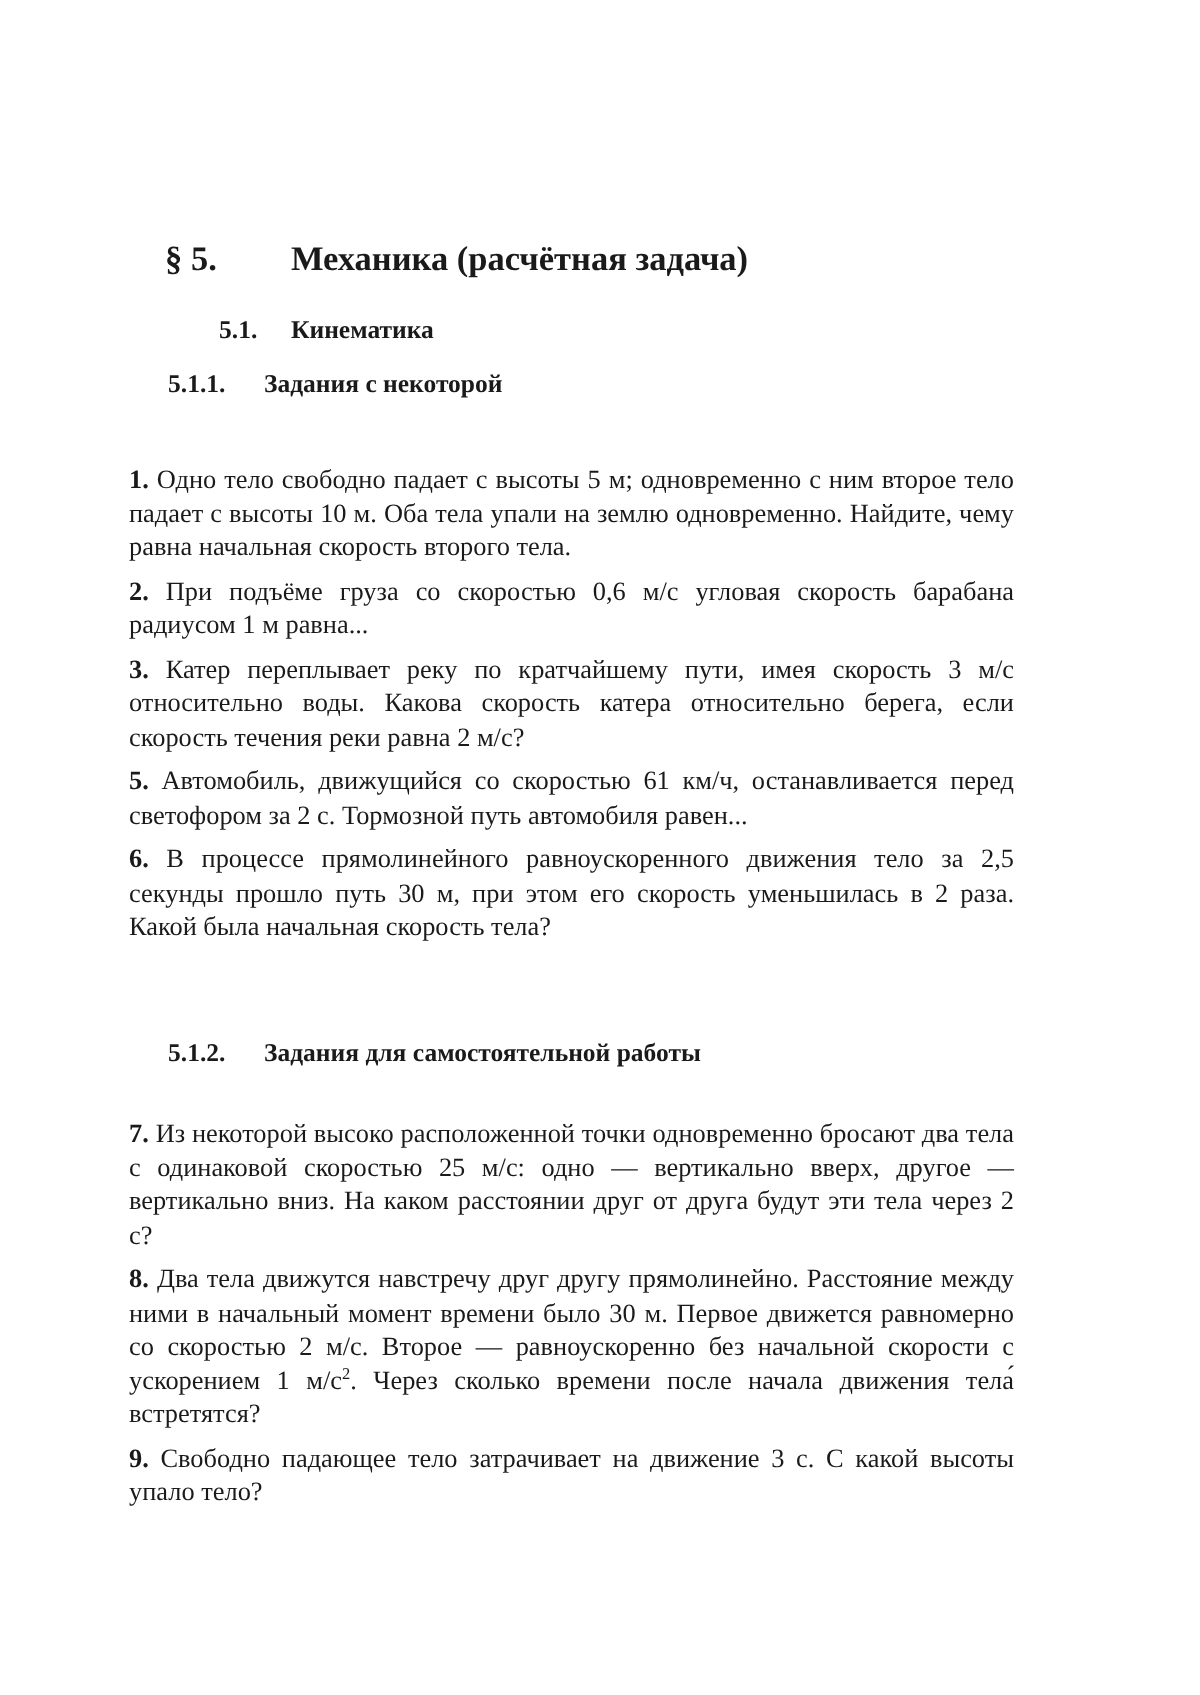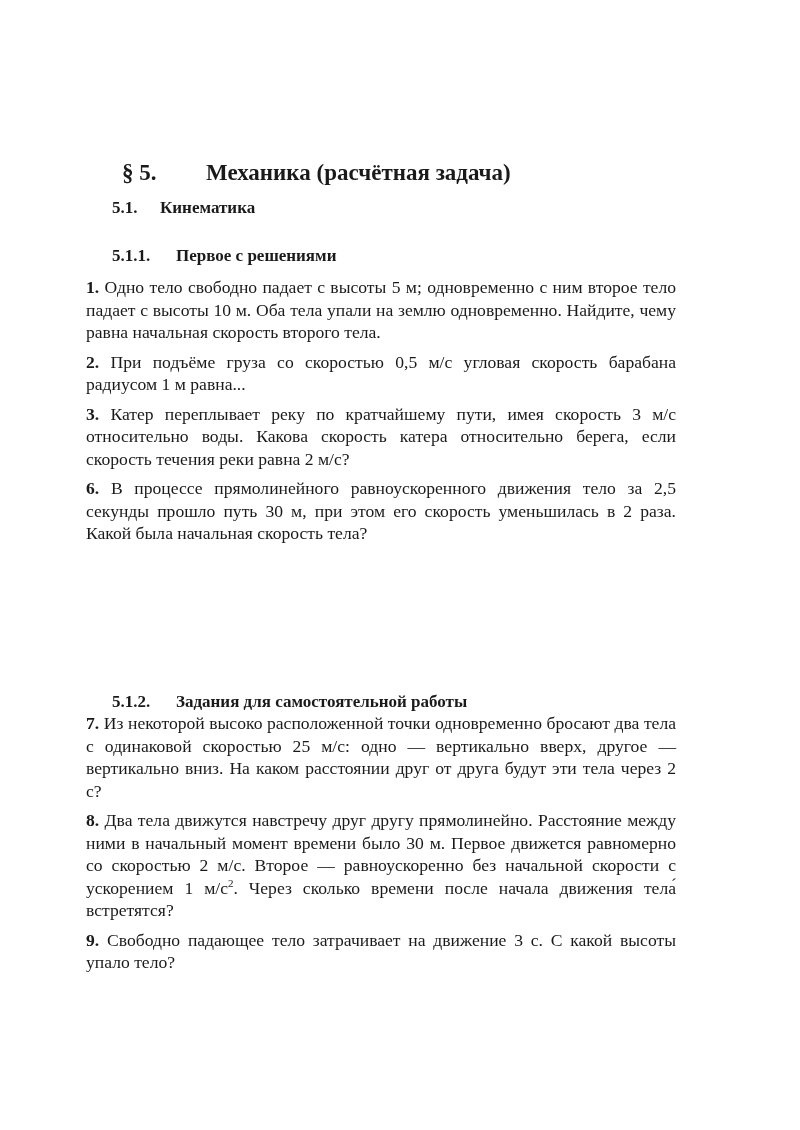--- a/index.html
+++ b/index.html
@@ -1,45 +1,46 @@
 <!DOCTYPE html>
 <html><head>
 <meta charset="utf-8">
 <style>
   html, body { margin: 0; padding: 0; background: #ffffff; }
   body { width: 800px; height: 1130px; position: relative; overflow: hidden;
          font-family: "Liberation Serif", "DejaVu Serif", serif; color: #1a1a1a; }
-  .chapter { position: absolute; left: 122px; top: 160px; font-size: 23px; font-weight: bold; white-space: nowrap; }
+  .chapter { position: absolute; left: 110px; top: 160px; font-size: 23px; font-weight: bold; white-space: nowrap; }
   .chapter .num { display: inline-block; width: 84px; }
   .sec { position: absolute; left: 112px; font-size: 17px; font-weight: bold; white-space: nowrap; }
   .sec .num { display: inline-block; }
-  .problems { position: absolute; left: 86px; width: 590px; font-size: 17.6px; line-height: 22.5px; text-align: justify; hyphens: manual; }
+  .problems { position: absolute; left: 86px; width: 590px; font-size: 17.6px; line-height: 22.5px; text-align: justify; hyphens: manual; margin-top: 32px; }
   .problem { margin: 0 0 7px 0; }
   .problem .pnum { font-weight: bold; }
   sup { font-size: 11px; line-height: 0; vertical-align: super; }
 </style>
 </head>
 <body>
 
 <div class="chapter">
   <span class="num">§ 5.</span><span>Механика (расчётная задача)</span>
 </div>
 
-<div class="sec" style="top:198px;">
+<div class="sec" style="top:210px;margin-left:34px;">
   <span class="num" style="width:48px;">5.1.</span><span>Кинематика</span>
 </div>
 
 <div class="sec" style="top:246px;">
-  <span class="num" style="width:64px;">5.1.1.</span><span>Первое с решениями</span>
+  <span class="num" style="width:64px;">5.1.1.</span><span>Задания с некоторой</span>
 </div>
 
 <div class="problems" style="top:276px;">
   <p class="problem"><span class="pnum">1.</span> <span>Одно тело свободно падает с высоты 5 м; одновременно с ним второе тело падает с высоты 10 м. Оба тела упали на землю одновременно. Найдите, чему равна начальная скорость второго тела.</span></p>
-  <p class="problem"><span class="pnum">2.</span> <span>При подъёме груза со скоростью 0,5 м/с угловая скорость барабана радиусом 1 м равна...</span></p>
+  <p class="problem"><span class="pnum">2.</span> <span>При подъёме груза со скоростью 0,6 м/с угловая скорость барабана радиусом 1 м равна...</span></p>
   <p class="problem"><span class="pnum">3.</span> <span>Катер переплывает реку по кратчайшему пути, имея скорость 3 м/с относительно воды. Какова скорость катера относительно берега, если скорость течения реки равна 2 м/с?</span></p>
+  <p class="problem"><span class="pnum">5.</span> <span>Автомобиль, движущийся со скоростью 61 км/ч, останавливается перед светофором за 2 с. Тормозной путь автомобиля равен...</span></p>
   <p class="problem"><span class="pnum">6.</span> <span>В процессе прямолинейного равноускоренного движения тело за 2,5 секунды прошло путь 30 м, при этом его скорость уменьшилась в 2 раза. Какой была начальная скорость тела?</span></p>
 </div>
 
 <div class="sec" style="top:692px;font-family:Liberation Serif, serif;">
   <span class="num" style="width:64px;">5.1.2.</span><span>Задания для самостоятельной работы</span>
 </div>
 
 <div class="problems" style="top:712px;">
   <p class="problem"><span class="pnum">7.</span> <span>Из некоторой высоко расположенной точки одновременно бросают два тела с одинаковой скоростью 25 м/с: одно — вертикально вверх, другое — вертикально вниз. На каком расстоянии друг от друга будут эти тела через 2 с?</span></p>
   <p class="problem"><span class="pnum">8.</span> <span>Два тела движутся навстречу друг другу прямолинейно. Расстояние между ними в начальный момент времени было 30 м. Первое движется равномерно со скоростью 2 м/с. Второе — равноускоренно без начальной скорости с ускорением 1 м/с</span><sup>2</sup><span>. Через сколько времени после начала движения тела́ встретятся?</span></p>

